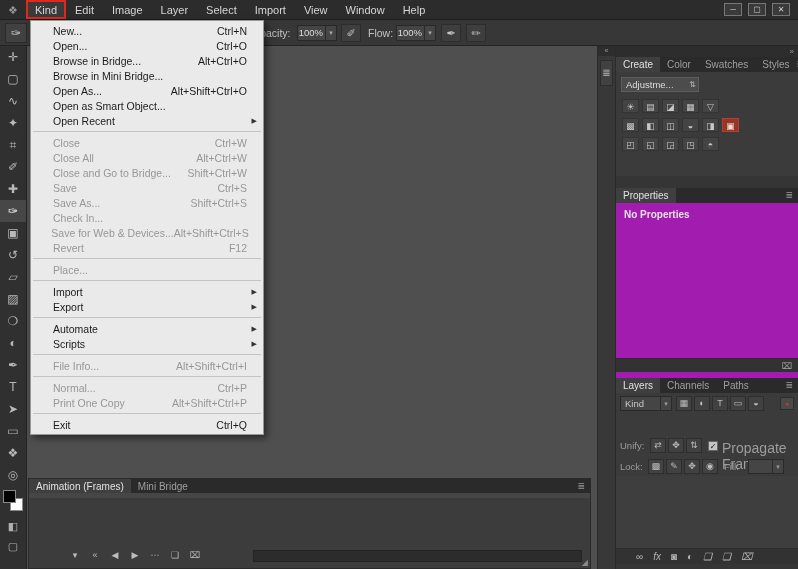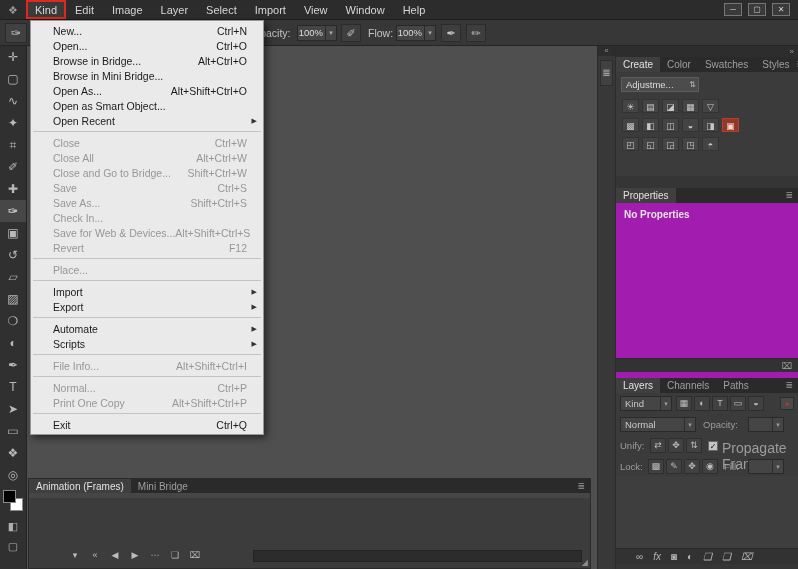--- a/index.html
+++ b/index.html
@@ -44,21 +44,21 @@
   .tb-extra { height:20px; text-align:center; line-height:20px; font-size:11px; color:#b0b0b0; }
 
   
   .canvas { position:absolute; left:28px; top:46px; width:569px; height:523px; background:#4f4f4f; }
 
   
   .menu-popup { position:absolute; left:30px; top:20px; width:234px; background:#eaeaea;
                 border:1px solid #979797; box-shadow:3px 3px 7px rgba(0,0,0,0.5); padding:2px 0;
                 z-index:100; }
   .mi { display:flex; align-items:center; height:15px; padding:0 16px 0 22px; font-size:10.5px;
-        color:#1b1b1b; position:relative; cursor:default; }
+        color:#1b1b1b; position:relative; cursor:default;justify-content:center; }
   .mi-label { flex:1; white-space:nowrap; }
   .mi-shortcut { white-space:nowrap; color:#1b1b1b; }
   .mi.disabled, .mi.disabled .mi-shortcut { color:#979797; }
   .mi-arrow { position:absolute; right:6px; font-size:7px; color:#333; }
   .menu-sep { height:1px; background:#c3c3c3; margin:3px 2px; }
 
   
   .dock-strip { position:absolute; top:46px; bottom:0; left:597px; width:19px; background:#383838;
                 border-left:1px solid #2b2b2b; border-right:1px solid #2b2b2b; }
   .strip-head { height:10px; background:#2d2d2d; color:#9a9a9a; font-size:7px; text-align:center; line-height:10px; }
@@ -276,31 +276,20 @@
         </div>
         <div class="mini-row" style="left:60px" id="filter-icons">
             <span class="mini-btn">▦</span>
             <span class="mini-btn">◐</span>
             <span class="mini-btn">T</span>
             <span class="mini-btn">▭</span>
             <span class="mini-btn">◒</span>
           </div>
         <div class="filter-toggle">●</div>
       </div>
-      <div class="lrow" style="top:24px">
-        <div class="dd" style="left:4px;width:76px">
-          <span class="t">Normal</span>
-          <span class="a">▾</span>
-        </div>
-        <span class="lbl" style="left:87px">Opacity:</span>
-        <div class="dd mini" style="left:132px">
-          <span class="t"></span>
-          <span class="a">▾</span>
-        </div>
-      </div>
       <div class="lrow" style="top:45px">
         <span class="lbl" style="left:4px">Unify:</span>
         <div class="mini-row" style="left:34px" id="unify-icons">
             <span class="mini-btn">⇄</span>
             <span class="mini-btn">✥</span>
             <span class="mini-btn">⇅</span>
           </div>
         <div class="checkbox" style="left:92px">✓</div>
         <span class="lbl" style="left:106px;font-size:14px">Propagate Frame 1</span>
       </div>

